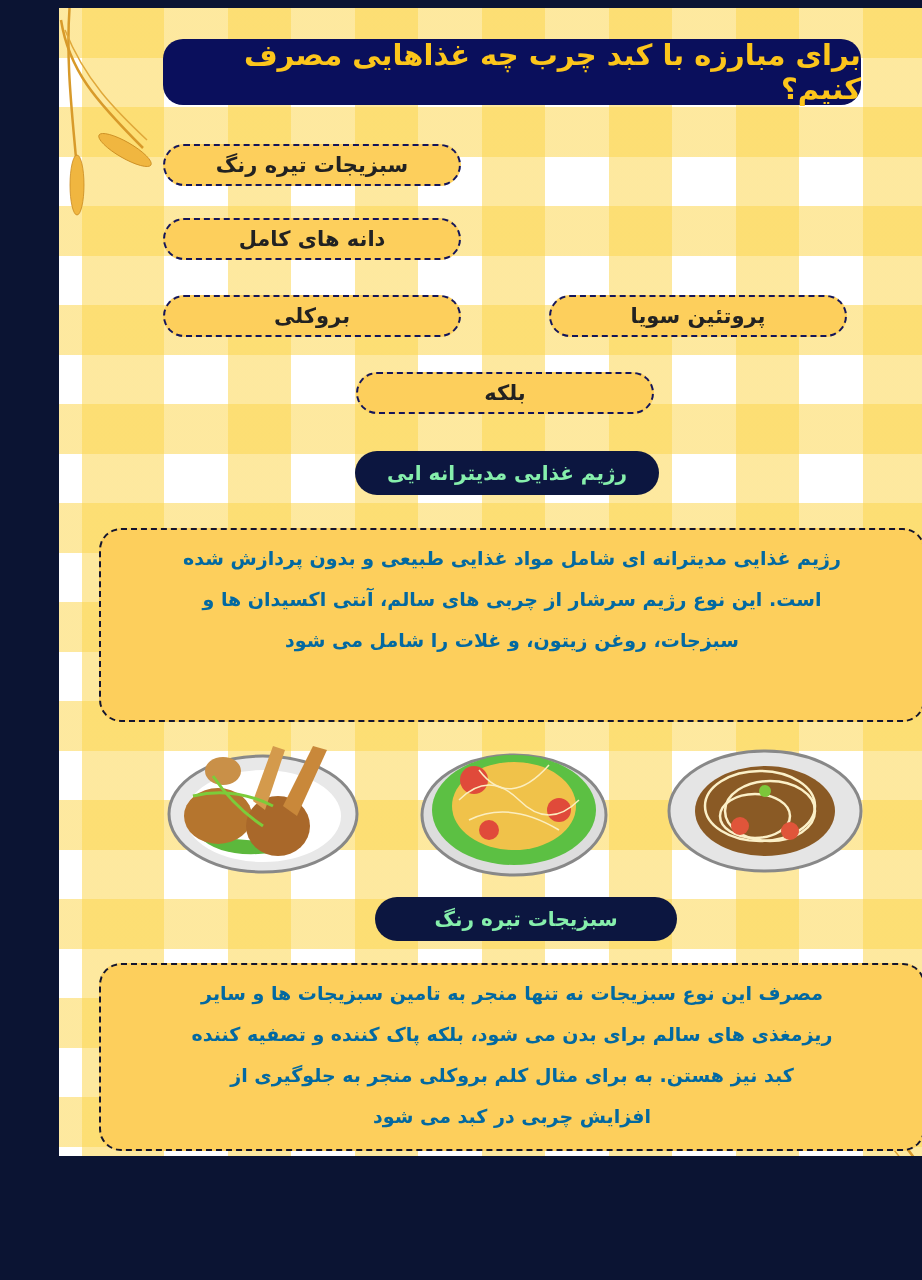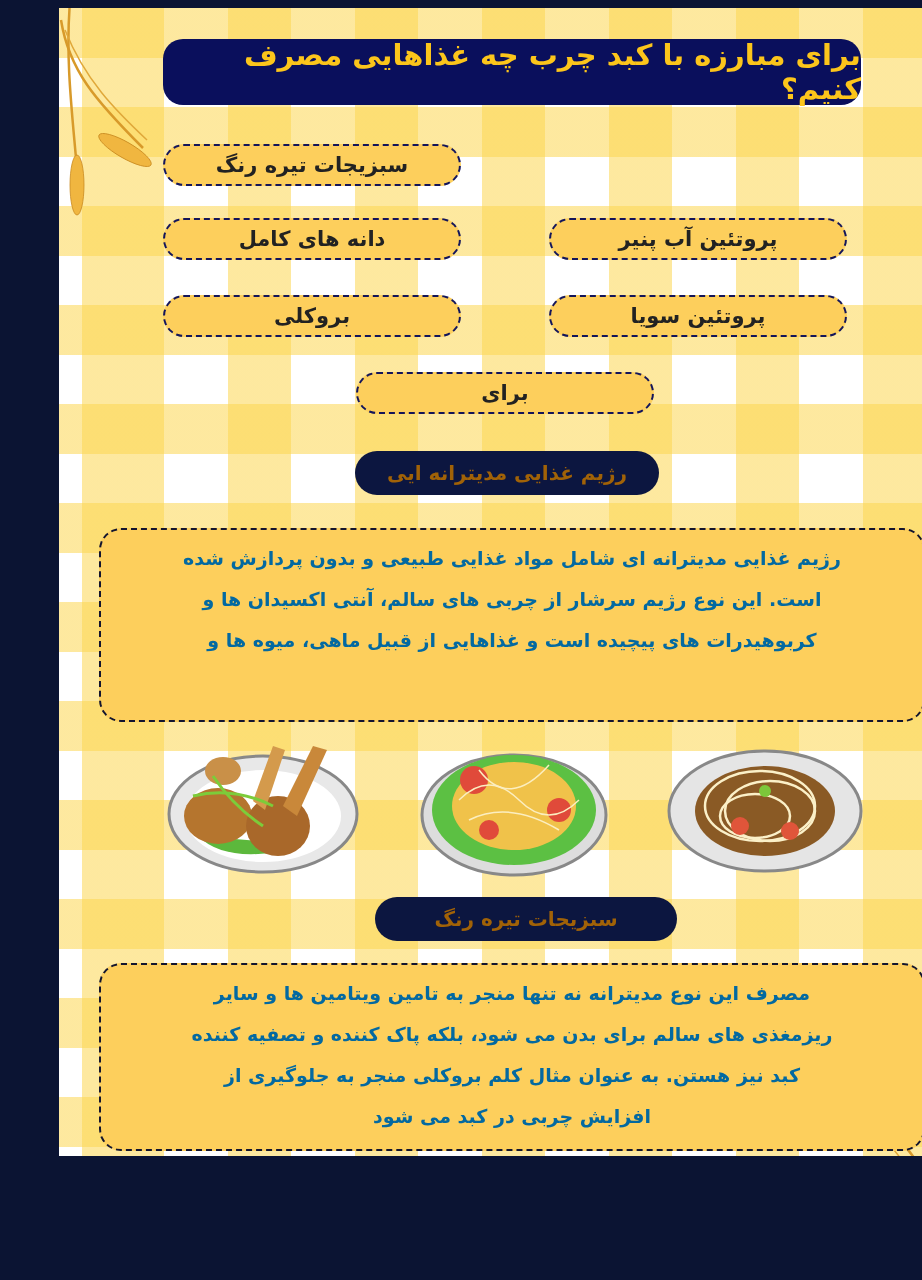--- a/index.html
+++ b/index.html
@@ -19,21 +19,21 @@
     display:flex; align-items:center; justify-content:center; direction:rtl;
   }
   .pill {
     position:absolute; width:298px; height:42px; border-radius:22px;
     background:#fdcf5c; border:2.5px dashed #13155a; box-sizing:border-box;
     display:flex; align-items:center; justify-content:center; direction:rtl;
     color:#222; font-weight:bold; font-size:21px;
   }
   .section-tag {
     position:absolute; height:44px; border-radius:22px; background:#0c1640;
-    color:#a16207; font-weight:bold; font-size:20px;
+    color:#86efac; font-weight:bold; font-size:20px;
     display:flex; align-items:center; justify-content:center; direction:rtl;
   }
   .textbox {
     position:absolute; border-radius:22px; background:#fdcf5c; border:2.5px dashed #13152e;
     box-sizing:border-box; direction:rtl; text-align:center; color:#0369a1;
     font-weight:bold; font-size:19px; line-height:41px; padding:8px 20px;
   }
   .plate { position:absolute; }
   .logo { position:absolute; left:6px; top:1195px; width:140px; height:80px; }
   .logo-en { position:absolute; left:6px; top:1250px; font-family:"Liberation Sans", sans-serif; font-size:14px; color:#555; }
@@ -59,32 +59,31 @@
     <path d="M30 75 C70 115, 90 170, 95 210" stroke="#e0a83a" stroke-width="1.5" fill="none"></path>
     <g fill="#f0b640" stroke="#c98a20" stroke-width="0.8">
       <ellipse cx="100" cy="40" rx="7" ry="28" transform="rotate(-10 100 40)"></ellipse>
       <ellipse cx="55" cy="62" rx="30" ry="8" transform="rotate(28 55 62)"></ellipse>
     </g>
   </svg>
 
   <div class="title">برای مبارزه با کبد چرب چه غذاهایی مصرف کنیم؟</div>
 
   <div class="pill" style="left:104px;top:136px">سبزیجات تیره رنگ</div>
-  <div class="pill" style="left:490px;top:210px">پروتئین آب پنیر</div>
   <div class="pill" style="left:104px;top:210px">دانه های کامل</div>
   <div class="pill" style="left:490px;top:287px">پروتئین سویا</div>
   <div class="pill" style="left:104px;top:287px">بروکلی</div>
-  <div class="pill" style="left:297px;top:364px">برای</div>
+  <div class="pill" style="left:297px;top:364px">بلکه</div>
 
   <div class="section-tag" style="left:296px;top:443px;width:304px">رژیم غذایی مدیترانه ایی</div>
 
   <div class="textbox" style="left:40px;top:520px;width:826px;height:194px">
     <div>رژیم غذایی مدیترانه ای شامل مواد غذایی طبیعی و بدون پردازش شده</div>
     <div>است. این نوع رژیم سرشار از چربی های سالم، آنتی اکسیدان ها و</div>
-    <div>کربوهیدرات های پیچیده است و غذاهایی از قبیل ماهی، میوه ها و</div>
+    <div>سبزجات، روغن زیتون، و غلات را شامل می شود</div>
   </div>
 
   <svg class="plate" style="left:104px;top:728px" width="200" height="140" viewBox="0 0 200 140">
     <ellipse cx="100" cy="78" rx="94" ry="58" fill="#e8e8e8" stroke="#888" stroke-width="3"></ellipse>
     <ellipse cx="100" cy="80" rx="78" ry="46" fill="#ffffff"></ellipse>
     <path d="M35 100 q20 20 60 18 q30 -2 40 -10" fill="#5cb83c"></path>
     <ellipse cx="55" cy="80" rx="34" ry="28" fill="#b5752e"></ellipse>
     <ellipse cx="115" cy="90" rx="32" ry="30" fill="#a9682a"></ellipse>
     <ellipse cx="60" cy="35" rx="18" ry="14" fill="#c99048"></ellipse>
     <path d="M120 70 l30 -60 l14 4 l-30 66 z" fill="#c9883a"></path>
@@ -116,23 +115,23 @@
       <ellipse cx="90" cy="70" rx="35" ry="22"></ellipse>
     </g>
     <circle cx="75" cy="80" r="9" fill="#e0553a"></circle>
     <circle cx="125" cy="85" r="9" fill="#e0553a"></circle>
     <circle cx="100" cy="45" r="6" fill="#7cc73a"></circle>
   </svg>
 
   <div class="section-tag" style="left:316px;top:889px;width:302px">سبزیجات تیره رنگ</div>
 
   <div class="textbox" style="left:40px;top:955px;width:826px;height:188px">
-    <div>مصرف این نوع مدیترانه نه تنها منجر به تامین ویتامین ها و سایر</div>
+    <div>مصرف این نوع سبزیجات نه تنها منجر به تامین سبزیجات ها و سایر</div>
     <div>ریزمغذی های سالم برای بدن می شود، بلکه پاک کننده و تصفیه کننده</div>
-    <div>کبد نیز هستن. به عنوان مثال کلم بروکلی منجر به جلوگیری از</div>
+    <div>کبد نیز هستن. به برای مثال کلم بروکلی منجر به جلوگیری از</div>
     <div>افزایش چربی در کبد می شود</div>
   </div>
 
   <svg class="plate" style="left:370px;top:1155px" width="180" height="115" viewBox="0 0 180 115">
     <g stroke="#2a7a2a" stroke-width="1">
       <ellipse cx="40" cy="60" rx="30" ry="22" fill="#3a9a3a" transform="rotate(-30 40 60)"></ellipse>
       <ellipse cx="140" cy="60" rx="30" ry="22" fill="#3a9a3a" transform="rotate(30 140 60)"></ellipse>
       <ellipse cx="60" cy="40" rx="22" ry="30" fill="#4cae4c" transform="rotate(-20 60 40)"></ellipse>
       <ellipse cx="120" cy="40" rx="22" ry="30" fill="#4cae4c" transform="rotate(20 120 40)"></ellipse>
       <ellipse cx="90" cy="35" rx="20" ry="32" fill="#5cc05c"></ellipse>

